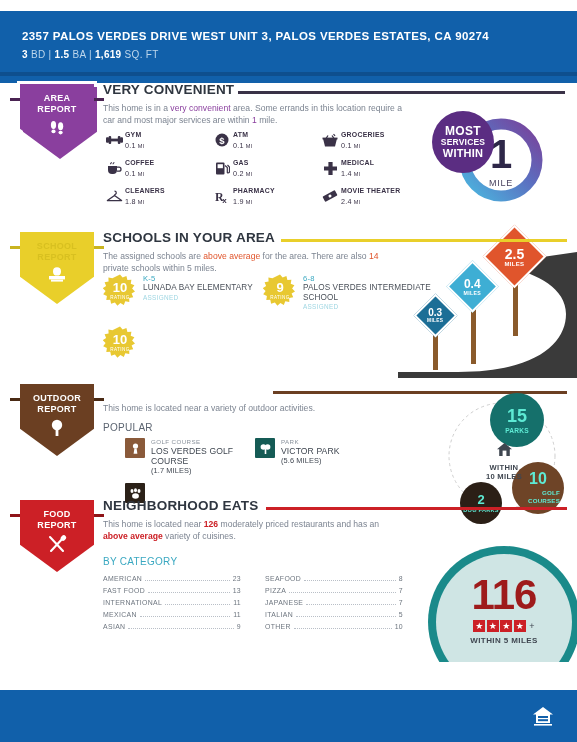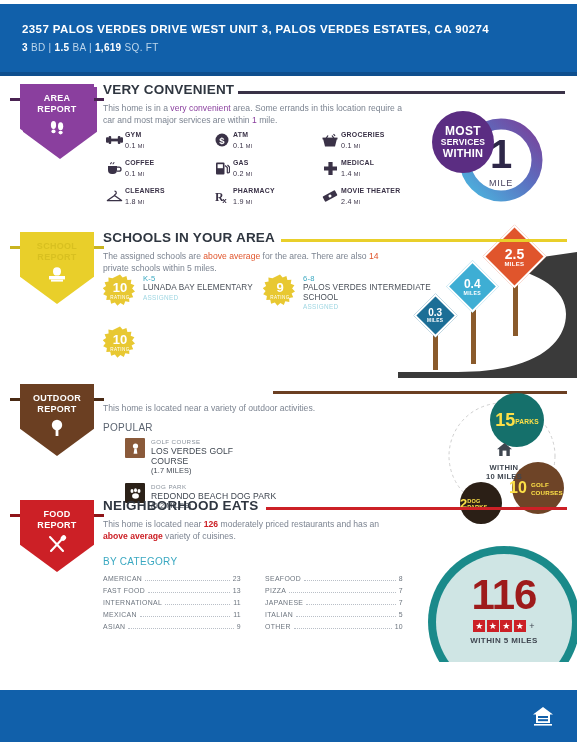--- a/index.html
+++ b/index.html
@@ -6,21 +6,21 @@
   html, body {
     width: 577px; height: 742px;
     font-family: "Liberation Sans", sans-serif;
     background: #ffffff;
     overflow: hidden;
   }
   .page { position: relative; width: 577px; height: 742px; background: #fff; }
 
   
   .header {
-    position: absolute; left: 0; top: 4px; width: 577px; height: 72px;
+    position: absolute; left: 0; top: 11px; width: 577px; height: 72px;
     background: #1160aa; color: #ffffff; padding: 18px 0 0 22px;
   }
   .header-addr {
     font-size: 11.5px; font-weight: bold; letter-spacing: .4px;
     line-height: 14.5px; text-transform: uppercase; color: #ffffff;
   }
   .header-specs { margin-top: 5px; font-size: 10px; letter-spacing: .3px; color: #bcd6ec; }
   .header-specs b { color: #ffffff; font-weight: bold; }
   .header-rule { position: absolute; left: 0; top: 72px; width: 577px; height: 4px; background: #0e4f8e; }
 
@@ -136,22 +136,22 @@
   
   .pop-label { position: absolute; left: 103px; top: 44px; font-size: 10px; color: #5b6470; letter-spacing: .3px; }
   .poi { position: absolute; display: flex; }
   .poi-ico { width: 20px; height: 20px; flex: 0 0 20px; display:flex; align-items:center; justify-content:center; border-radius: 1px; }
   .poi-txt { padding-left: 6px; }
   .poi-kind { font-size: 6.2px; color: #8a929c; letter-spacing: .4px; line-height: 7px; }
   .poi-name { font-size: 8.6px; color: #3f4650; letter-spacing: .1px; line-height: 10px; margin-top: 1px; }
   .poi-dist { font-size: 7.4px; color: #3f4650; letter-spacing: .1px; line-height: 9px; }
 
   .bubbles { position: absolute; left: 440px; top: 12px; width: 137px; height: 135px; }
-  .bub { position: absolute; border-radius: 50%; color: #fde047; display:flex;
-         flex-direction: row; align-items:center; justify-content:center; text-align:left; }
+  .bub { position: absolute; border-radius: 50%; color: #5eead4; display:flex;
+         flex-direction: column; align-items:center; justify-content:center; text-align:right; }
   .bub b { font-weight: bold; line-height: 1; }
   .bub i { font-style: normal; font-weight: bold; letter-spacing: .2px; }
   .bub-center { position: absolute; left: 28px; top: 52px; width: 72px; text-align:center; color: #3f4650; }
   .bub-center .ctext { font-size: 7.6px; font-weight: bold; line-height: 9px; letter-spacing: .3px; margin-top: 2px; }
 
   
   .bycat { position: absolute; left: 103px; top: 62px; font-size: 10px; color: #3aa8c1; letter-spacing: .3px; }
   .cat-cols { position: absolute; left: 103px; top: 80px; width: 300px; display: flex; gap: 24px; }
   .cat-col { width: 138px; }
   .cat-row { display: flex; align-items: baseline; font-size: 6.9px; color: #6d757f; letter-spacing: .35px; height: 12px; }
@@ -523,34 +523,43 @@
             <path d="M5.4 6.4h2.2l.8 5.4H4.6z" fill="#fff"></path>
           </svg>
       </div>
       <div class="poi-txt">
         <div class="poi-kind">GOLF COURSE</div>
         <div class="poi-name">LOS VERDES GOLF COURSE</div>
         <div class="poi-dist">(1.7 MILES)</div>
       </div>
     </div>
 
+    <div class="poi" style="left:255px;top:60px;width:110px">
+      <div class="poi-ico" style="background:#155b55">
+        <svg width="13" height="13" viewBox="0 0 13 13">
+            <circle cx="4.4" cy="5" r="2.8" fill="#fff"></circle>
+            <circle cx="8.6" cy="5" r="2.8" fill="#fff"></circle>
+            <rect x="5.7" y="7" width="1.6" height="5" fill="#fff"></rect>
+          </svg>
+      </div>
+      <div class="poi-txt">
+        <div class="poi-kind">PARK</div>
+        <div class="poi-name">VICTOR PARK</div>
+        <div class="poi-dist">(5.6 MILES)</div>
+      </div>
+    </div>
 
     <div class="poi" style="left:125px;top:105px;width:160px">
       <div class="poi-ico" style="background:#2b2118">
         <svg width="13" height="13" viewBox="0 0 13 13">
             <ellipse cx="3" cy="4" rx="1.5" ry="2" fill="#fff"></ellipse>
             <ellipse cx="6.5" cy="3.2" rx="1.5" ry="2" fill="#fff"></ellipse>
             <ellipse cx="10" cy="4" rx="1.5" ry="2" fill="#fff"></ellipse>
             <ellipse cx="6.5" cy="9" rx="3.4" ry="2.8" fill="#fff"></ellipse>
           </svg>
-      </div>
-      <div class="poi-txt">
-        <div class="poi-kind">DOG PARK</div>
-        <div class="poi-name">REDONDO BEACH DOG PARK</div>
-        <div class="poi-dist">(6.2 MILES)</div>
       </div>
     </div>
 
     <div class="bubbles">
       <svg width="137" height="135" viewBox="0 0 137 135" style="position:absolute;left:0;top:0">
         <circle cx="62" cy="66" r="53" fill="none" stroke="#cfcfcf" stroke-width="1" stroke-dasharray="3 3"></circle>
       </svg>
       <div class="bub" style="left:50px;top:3px;width:54px;height:54px;background:#15706b">
         <b style="font-size:18px">15</b>
         <i style="font-size:6.6px;margin-top:2px">PARKS</i>

